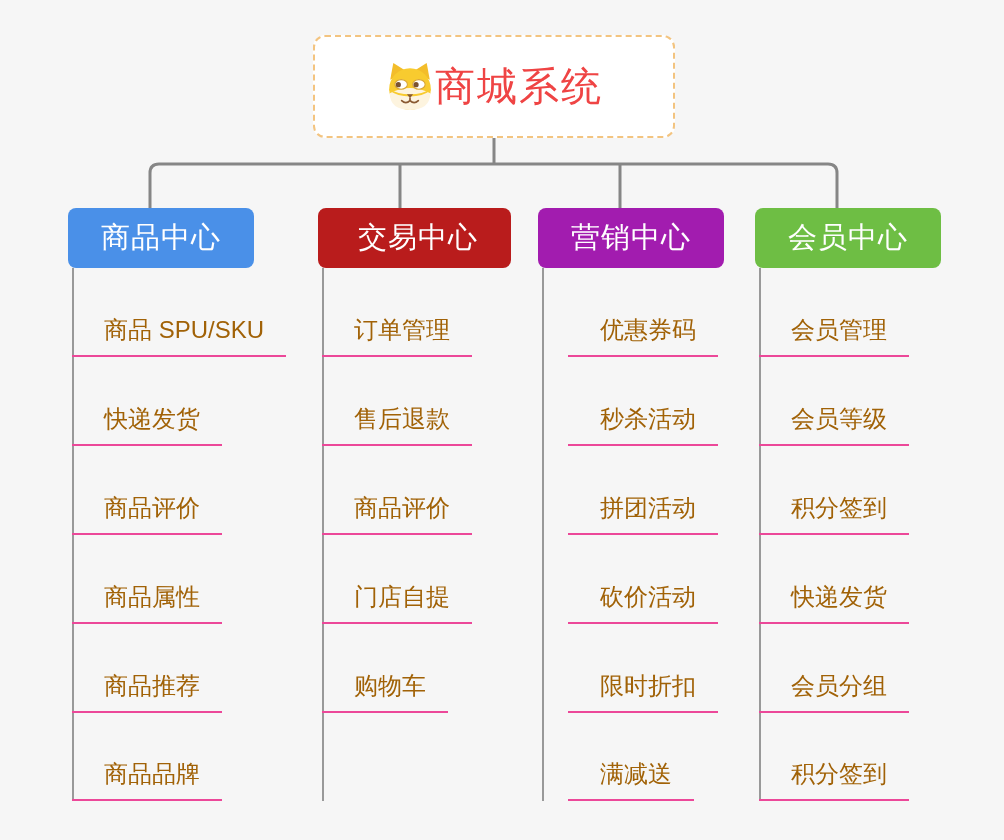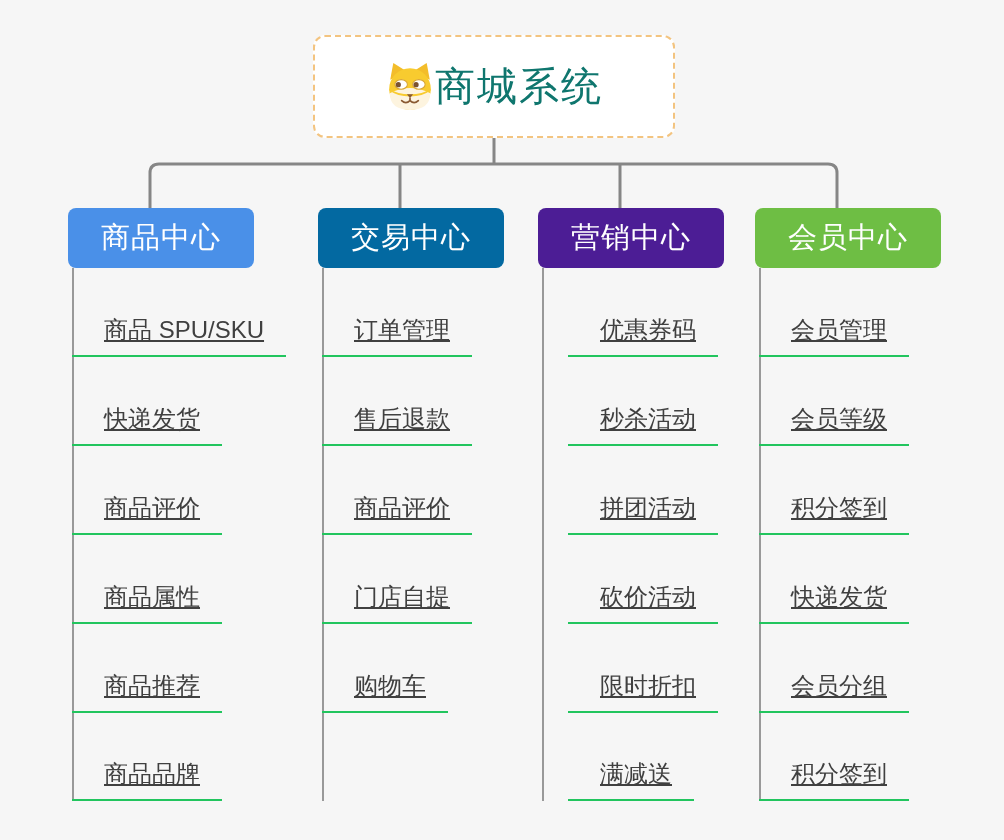--- a/index.html
+++ b/index.html
@@ -25,21 +25,21 @@
     position:absolute;
     left:313px;top:35px;
     width:362px;height:103px;
     box-sizing:border-box;
     background:#ffffff;
     border:2px dashed #f3c480;
     border-radius:12px;
     display:flex;
     align-items:center;
     justify-content:center;
-    color:#0f766e;
+    color:#ef4444;
     font-size:40px;
     letter-spacing:2px;
     cursor:default;
   }
   .root-icon{flex:0 0 auto;display:flex;}
   
   .branch{
     position:absolute;
     top:208px;
     width:186px;height:60px;
@@ -66,25 +66,24 @@
   }
   .cl0{left:72px}
   .cl1{left:322px}
   .cl2{left:542px}
   .cl3{left:759px}
   
   .leaf{
     position:absolute;
     line-height:34px;
     padding:0 22px 8px 32px;
-    border-bottom:2px solid #22c55e;
+    border-bottom:2px solid #ec4899;
     font-size:24px;
-    color:#404040;
+    color:#a16207;
     white-space:nowrap;
-    text-decoration:underline;
   }
   .c0{left:72px}
   .c1{left:322px}
   .c2{left:568px}
   .c3{left:759px}
   .r0{top:313px}
   .r1{top:402px}
   .r2{top:491px}
   .r3{top:580px}
   .r4{top:669px}
@@ -120,24 +119,24 @@
         <path d="M24 34 v3" stroke="#8a5a33" stroke-width="1.6" fill="none"></path>
         <path d="M16 37 Q20 41 24 37 Q28 41 32 37" stroke="#8a5a33" stroke-width="1.6" fill="none" stroke-linecap="round"></path>
       </svg>
     </span>
     <span>商城系统</span>
   </div>
 
   <div class="branch b0" style="background-color: rgb(74, 144, 232);">
     <span>商品中心</span>
   </div>
-  <div class="branch b1" style="background-color: #0369a1;">
+  <div class="branch b1" style="background-color: #b91c1c; padding-left: 7px;">
     <span>交易中心</span>
   </div>
-  <div class="branch b2" style="background-color: #4c1d95;">
+  <div class="branch b2" style="background-color: #a21caf;">
     <span>营销中心</span>
   </div>
   <div class="branch b3" style="background-color: rgb(110, 190, 68);">
     <span>会员中心</span>
   </div>
 
   <div class="colline cl0"></div>
   <div class="colline cl1"></div>
   <div class="colline cl2"></div>
   <div class="colline cl3"></div>

